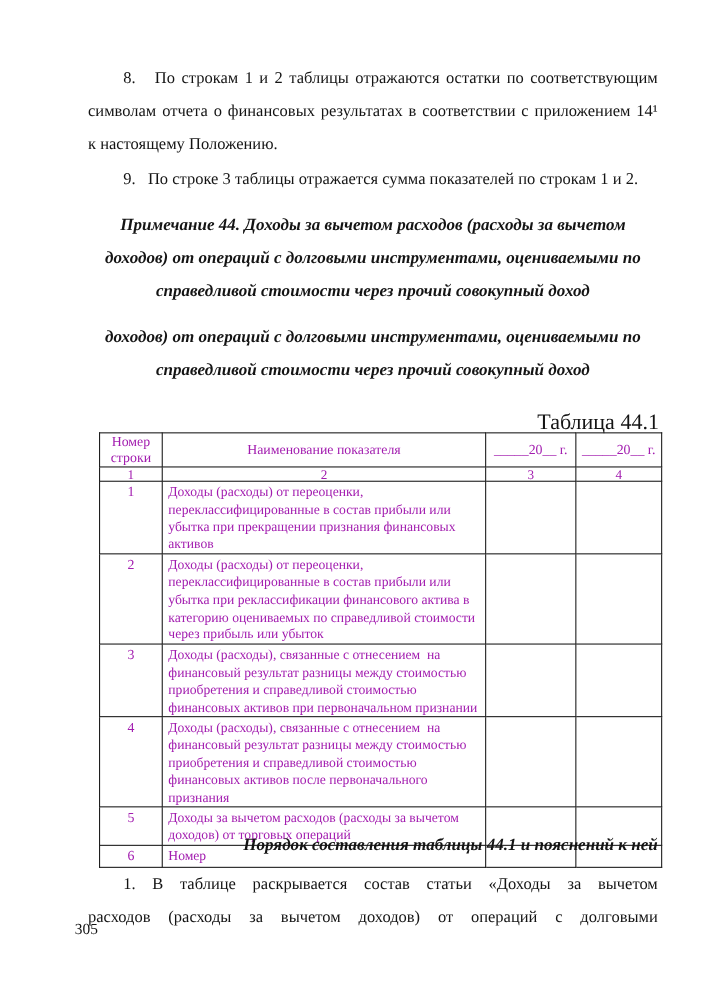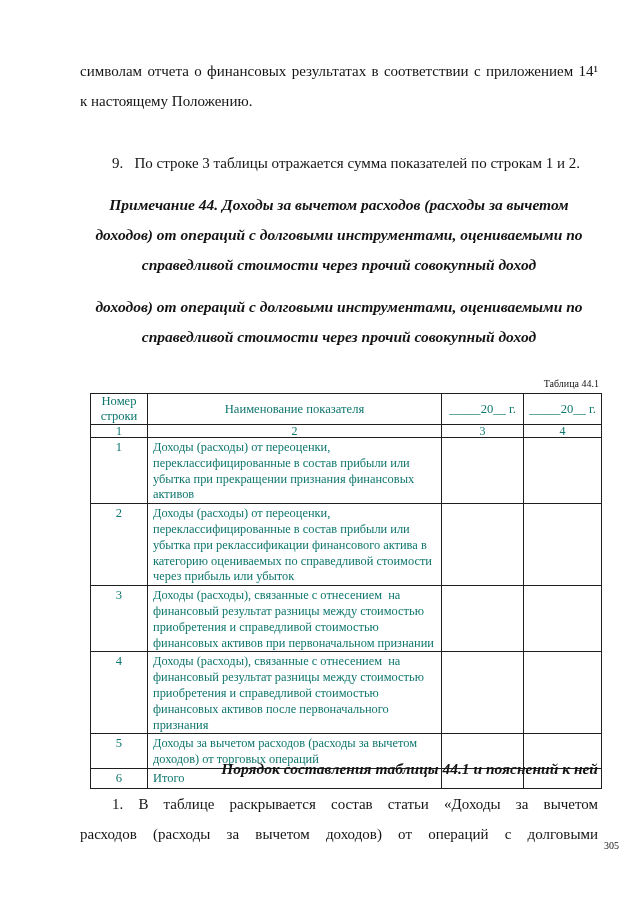--- a/index.html
+++ b/index.html
@@ -14,42 +14,43 @@
 
   .heading{font-weight:bold;font-size:15.5px;font-style:italic;}
   #note-heading{top:190px;}
   #info-heading{top:292px;}
   #para-8{top:56px;}
   #para-9{top:148px;}
   #order-heading{top:760px;text-align:right;line-height:18px;}
   #para-1{top:789px;}
 
   .table-wrap{position:absolute;left:90px;top:376px;width:511px;}
-  .table-label{text-align:right;font-size:10px;line-height:16px;padding-right:2px;}
+  .table-label{text-align:right;font-size:20px;line-height:16px;padding-right:2px;}
   table{border-collapse:collapse;width:511px;table-layout:fixed;margin-top:1px;
-        font-size:12.4px;color:#0f766e;}
+        font-size:12.4px;color:#a21caf;}
   th,td{border:1px solid #1f1f1f;padding:0;vertical-align:top;font-weight:normal;
         overflow:hidden;}
   thead tr.hdr{height:31px;}
   thead tr.hdr th{text-align:center;vertical-align:middle;font-size:12.6px;line-height:15px;}
   thead tr.numrow{height:12px;}
   thead tr.numrow td{text-align:center;font-size:12px;line-height:12px;vertical-align:middle;}
   td.num{text-align:center;padding-top:2px;font-size:12.6px;}
   td.name{padding:2px 4px 0 5px;line-height:15.8px;}
   td.val{background:#ffffff;}
 
-  .pagenum{position:absolute;left:92px;top:838px;width:527px;text-align:right;
-           font-size:10px;line-height:16px;}
+  .pagenum{position:absolute;left:68px;top:838px;width:527px;text-align:left;
+           font-size:14px;line-height:16px;}
 </style>
 </head>
 <body>
 
 <div class="page">
 
   <div class="block" id="para-8">
+      <div class="jline ind">8.&nbsp;&nbsp; По строкам 1 и 2 таблицы отражаются остатки по соответствующим</div>
       <div class="jline">символам отчета о финансовых результатах в соответствии с приложением 14¹</div>
       <div class="lline">к настоящему Положению.</div>
     </div>
 
   <div class="block" id="para-9">
       <div class="lline ind">9.&nbsp;&nbsp; По строке 3 таблицы отражается сумма показателей по строкам 1 и 2.</div>
     </div>
 
   <div class="block heading" id="note-heading">
       <div class="cline">Примечание 44. Доходы за вычетом расходов (расходы за вычетом</div>
@@ -111,21 +112,21 @@
             <td class="val"></td>
           </tr>
           <tr style="height: 34px;">
             <td class="num">5</td>
             <td class="name">Доходы за вычетом расходов (расходы за вычетом доходов) от торговых операций</td>
             <td class="val"></td>
             <td class="val"></td>
           </tr>
           <tr style="height: 20px;">
             <td class="num">6</td>
-            <td class="name">Итого</td>
+            <td class="name">Номер</td>
             <td class="val"></td>
             <td class="val"></td>
           </tr>
         </tbody>
     </table>
   </div>
 
   <div class="block heading" id="order-heading">Порядок составления таблицы 44.1 и пояснений к ней</div>
 
   <div class="block" id="para-1">

